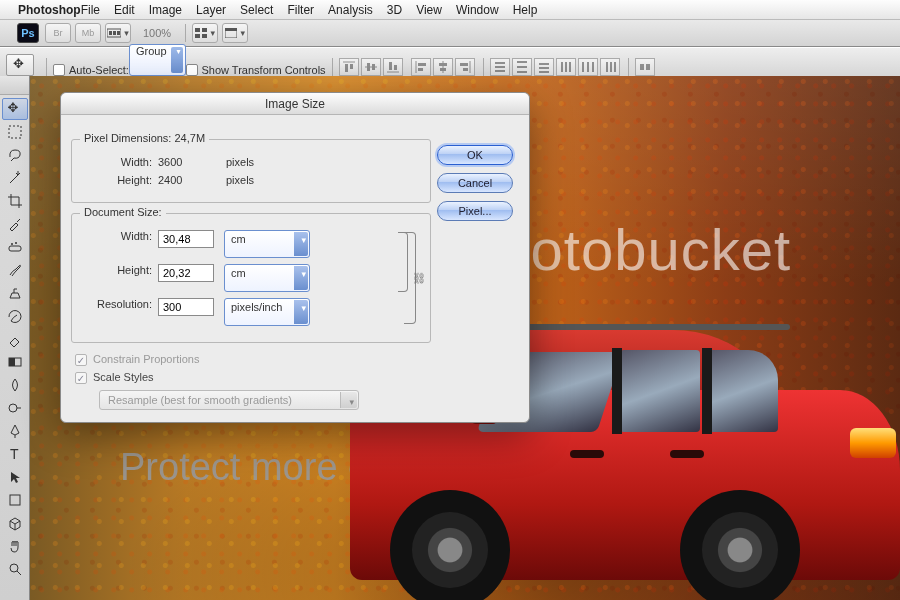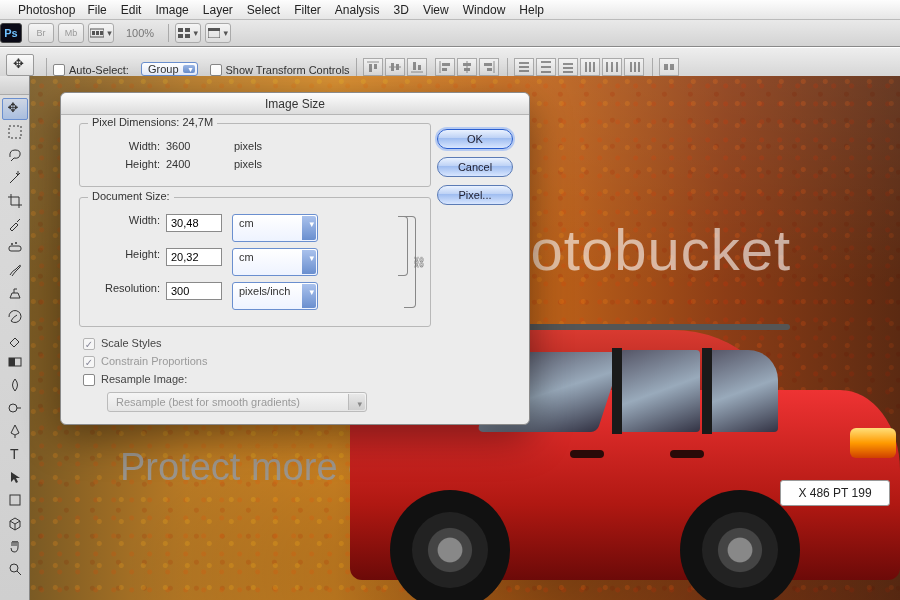--- a/index.html
+++ b/index.html
@@ -8,43 +8,43 @@
   
   .mac-menubar {
     height: 20px; width: 100%;
     background: linear-gradient(#fdfdfd, #e6e6e6);
     border-bottom: 1px solid #bbb;
     display: flex; align-items: center;
     font-size: 12px; color: #222;
     padding-left: 8px;
   }
   .mac-menubar .apple { font-size: 14px; margin-right: 10px; }
-  .mac-menubar .app-name { font-weight: normal; margin-right: 12px; }
+  .mac-menubar .app-name { font-weight: bold; }
   .mac-menubar .mitem { margin-right: 14px; cursor: default; }
 
   
   .ps-top {
     background: linear-gradient(#e9e9e9,#d3d3d3);
     border-bottom: 1px solid #888;
   }
-  .ps-row { height: 26px; display: flex; align-items: center; padding: 0 0; }
+  .ps-row { height: 26px; display: flex; align-items: center; padding: 0 17px; }
   .ps-logo { display:inline-flex;align-items:center;justify-content:center;width:22px;height:20px;background:#0a0a16;color:#6fc1ff;font-size:11px;font-weight:bold;border:1px solid #444;border-radius:3px;margin-right:6px;}
   .sq-btn { width:26px;height:20px;margin-right:4px;border:1px solid #aaa;border-radius:3px;background:linear-gradient(#f5f5f5,#ddd);display:flex;align-items:center;justify-content:center;font-size:9px;color:#999;cursor:default;}
   .dropdown-arrow::after{content:"▾";font-size:9px;color:#555;margin-left:3px;}
   .zoom { font-size:11px;color:#777;margin:0 8px;}
   .vsep{width:1px;height:18px;background:#aaa;margin:0 6px;}
 
   .opt-bar {
     height: 30px; background: linear-gradient(#eee,#d6d6d6);
     border-bottom:1px solid #888;border-top:1px solid #fff;
     display:flex;align-items:flex-end;padding:0 6px;font-size:11px;color:#333;
   }
   .tool-icon-box{width:28px;height:22px;border:1px solid #999;border-radius:2px;background:linear-gradient(#fafafa,#e0e0e0);display:flex;align-items:center;justify-content:center;margin-right:6px;}
   .chk{width:12px;height:12px;border:1px solid #888;border-radius:2px;background:#fff;margin-right:4px;display:inline-block;vertical-align:middle;}
-  .select-ctl{height:14px;border:1px solid #6a8fcf;border-radius:3px;background:linear-gradient(#fff,#e8efff);padding:0 18px 0 6px;font-size:11px;position:relative;margin:0 12px;}
+  .select-ctl{height:32px;border:1px solid #6a8fcf;border-radius:3px;background:linear-gradient(#fff,#e8efff);padding:0 18px 0 6px;font-size:11px;position:relative;margin:0 0;}
   .select-ctl::after{content:"";position:absolute;right:2px;top:2px;bottom:2px;width:12px;background:linear-gradient(#9db9e8,#6a8fcf);border-radius:2px;}
   .select-ctl::before{content:"▾";position:absolute;right:4px;top:2px;font-size:8px;color:#fff;z-index:1;}
   .tiny-align{width:20px;height:18px;border:1px solid #aaa;margin-right:2px;background:linear-gradient(#f2f2f2,#dcdcdc);display:inline-flex;align-items:center;justify-content:center;}
   .tiny-align svg{opacity:.55}
 
   
   .tools-palette {
     position:absolute;left:0;top:76px;bottom:0;width:30px;
     background:linear-gradient(#ddd,#cfcfcf);
     border-right:1px solid #888;
@@ -99,21 +99,21 @@
   .mirror{position:absolute;left:150px;top:96px;width:26px;height:18px;background:#8a0e0a;border-radius:6px 3px 3px 6px;}
 
   
   .dialog{
     position:absolute;left:60px;top:92px;width:470px;
     background:#ececec;border:1px solid #8a8a8a;border-radius:6px;
     box-shadow:0 12px 40px rgba(0,0,0,.45);
     font-size:11px;color:#333;
   }
   .dialog-title{height:22px;background:linear-gradient(#fdfdfd,#dcdcdc);border-bottom:1px solid #b5b5b5;border-radius:6px 6px 0 0;text-align:center;line-height:22px;font-size:12px;}
-  .dialog-body{display:flex;padding:8px 10px 10px 18px;}
+  .dialog-body{display:flex;padding:8px 10px 10px 10px;margin-top:16px;}
   .dcol-left{flex:1;}
   .dcol-right{width:88px;display:flex;flex-direction:column;align-items:center;gap:8px;padding-top:6px;}
   .fieldset{border:1px solid #b8b8b8;border-radius:3px;padding:10px 10px 10px 10px;margin-bottom:10px;position:relative;}
   .fieldset > .legend{position:absolute;top:-8px;left:8px;background:#ececec;padding:0 4px;font-size:11px;}
   .frow{display:flex;align-items:flex-start;margin:6px 0;}
   .flabel{width:70px;text-align:right;margin-right:6px;}
   .fval{width:56px;}
   .funit{margin-left:12px;}
   .input{height:18px;border:1px solid #8a8a8a;background:#fff;padding:0 4px;font-size:11px;width:56px;}
   .unit-select{height:28px;width:86px;border:1px solid #6a8fcf;border-radius:3px;background:linear-gradient(#fff,#eef3ff);position:relative;padding:0 18px 0 6px;font-size:11px;line-height:16px;}
@@ -420,21 +420,20 @@
     <div class="car-body"></div>
     <div class="car-window w-front"></div>
     <div class="car-window w-mid"></div>
     <div class="car-window w-rear"></div>
     <div class="pillar p1"></div>
       <div class="pillar p2"></div>
     <div class="mirror"></div>
     <div class="handle h1"></div>
       <div class="handle h2"></div>
     <div class="taillight"></div>
-    <div class="plate">X 486 PT 199</div>
     <div class="wheel wheel-f"></div>
     <div class="wheel wheel-r"></div>
   </div>
 </div>
 
 <div class="dialog">
   <div class="dialog-title">Image Size</div>
   <div class="dialog-body">
     <div class="dcol-left">
       <div class="fieldset" style="position:relative;">
@@ -469,28 +468,25 @@
           <span class="flabel">Resolution:</span>
           <input class="input" value="300" style="">
           <span style="width:10px"></span>
           <span class="unit-select">pixels/inch</span>
         </div>
         <div class="link-bracket2"></div>
         <div class="link-bracket"></div>
         <span class="chain">⛓</span>
       </div>
 
-      <div class="opt-line">
-        <span class="chk2 checked disabled"></span><span>Scale Styles</span>
-      </div>
       <div class="opt-line disabled">
         <span class="chk2 checked disabled"></span><span>Constrain Proportions</span>
       </div>
       <div class="opt-line">
-        <span class="chk2"></span><span>Resample Image:</span>
+        <span class="chk2 checked disabled"></span><span>Scale Styles</span>
       </div>
       <div class="resample-select">Resample (best for smooth gradients)</div>
     </div>
 
     <div class="dcol-right">
       <div class="aqua-btn default">OK</div>
       <div class="aqua-btn">Cancel</div>
       <div class="aqua-btn">Pixel...</div>
     </div>
   </div>

